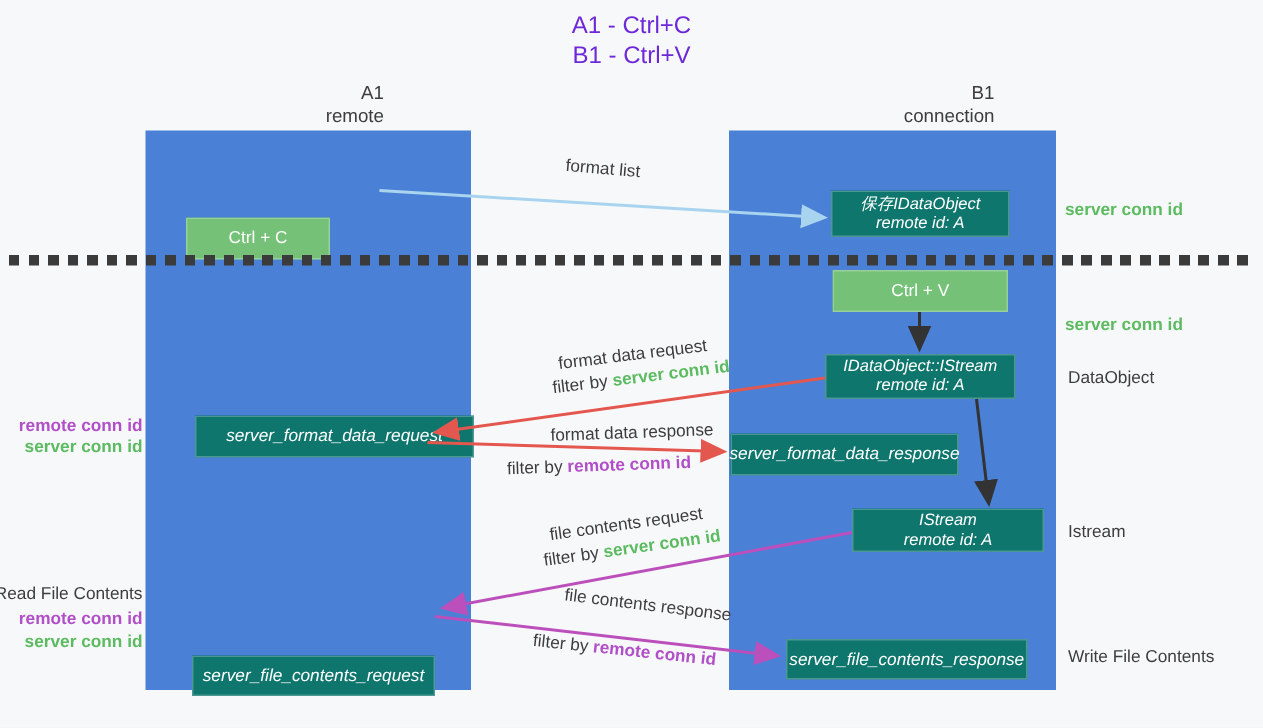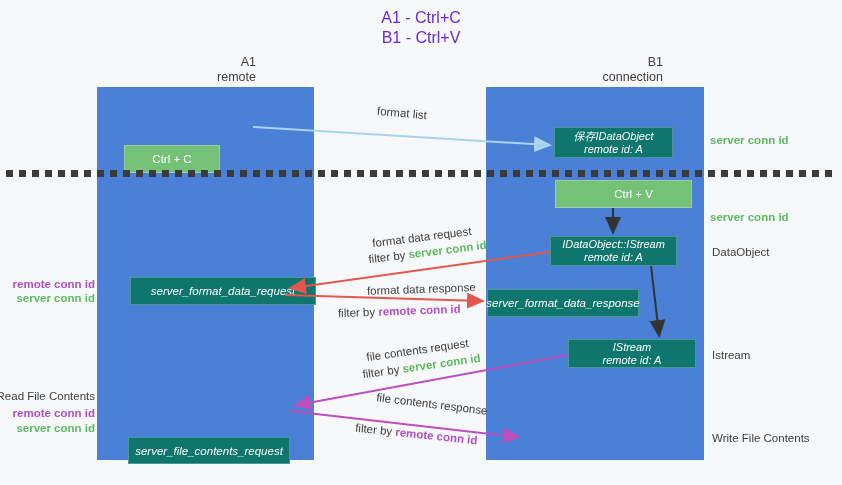--- a/index.html
+++ b/index.html
@@ -77,21 +77,21 @@
 
   <div class="node green-box" style="left:124px;top:105px;width:96px;height:28px;margin-top:40px;">
     <div>Ctrl + C</div>
   </div>
 
   <div class="node orange-box" style="left:554px;top:127px;width:119px;height:31px;font-size:11px;line-height:13px;">
     <div>保存IDataObject</div>
     <div>remote id: A</div>
   </div>
 
-  <div class="node green-box" style="left:555px;top:180px;width:117px;height:28px;padding-left:20px;">
+  <div class="node green-box" style="left:555px;top:180px;width:117px;height:28px;">
     <div>Ctrl + V</div>
   </div>
 
   <div class="node orange-box" style="left:550px;top:236px;width:127px;height:30px;font-size:11px;line-height:13px;">
     <div>IDataObject::IStream</div>
     <div>remote id: A</div>
   </div>
 
   <div class="node orange-box" style="left:130px;top:277px;width:186px;height:28px;">
     <div>server_format_data_request</div>
@@ -103,20 +103,23 @@
 
   <div class="node orange-box" style="left:568px;top:339px;width:128px;height:29px;font-size:11px;line-height:13px;">
     <div>IStream</div>
     <div>remote id: A</div>
   </div>
 
   <div class="node orange-box" style="left:128px;top:393px;width:162px;height:27px;margin-top:44px;">
     <div>server_file_contents_request</div>
   </div>
 
+  <div class="node orange-box" style="left:524px;top:426px;width:161px;height:27px;">
+    <div>server_file_contents_response</div>
+  </div>
 
   <svg class="arrows" width="842" height="485">
     <defs>
       <marker id="m-blue" markerWidth="9" markerHeight="8" refX="7" refY="4" orient="auto">
         <path d="M0,0 L9,4 L0,8 z" fill="#a9d4ef"></path>
       </marker>
       <marker id="m-black" markerWidth="9" markerHeight="8" refX="7" refY="4" orient="auto">
         <path d="M0,0 L9,4 L0,8 z" fill="#333333"></path>
       </marker>
       <marker id="m-red" markerWidth="9" markerHeight="8" refX="7" refY="4" orient="auto">

